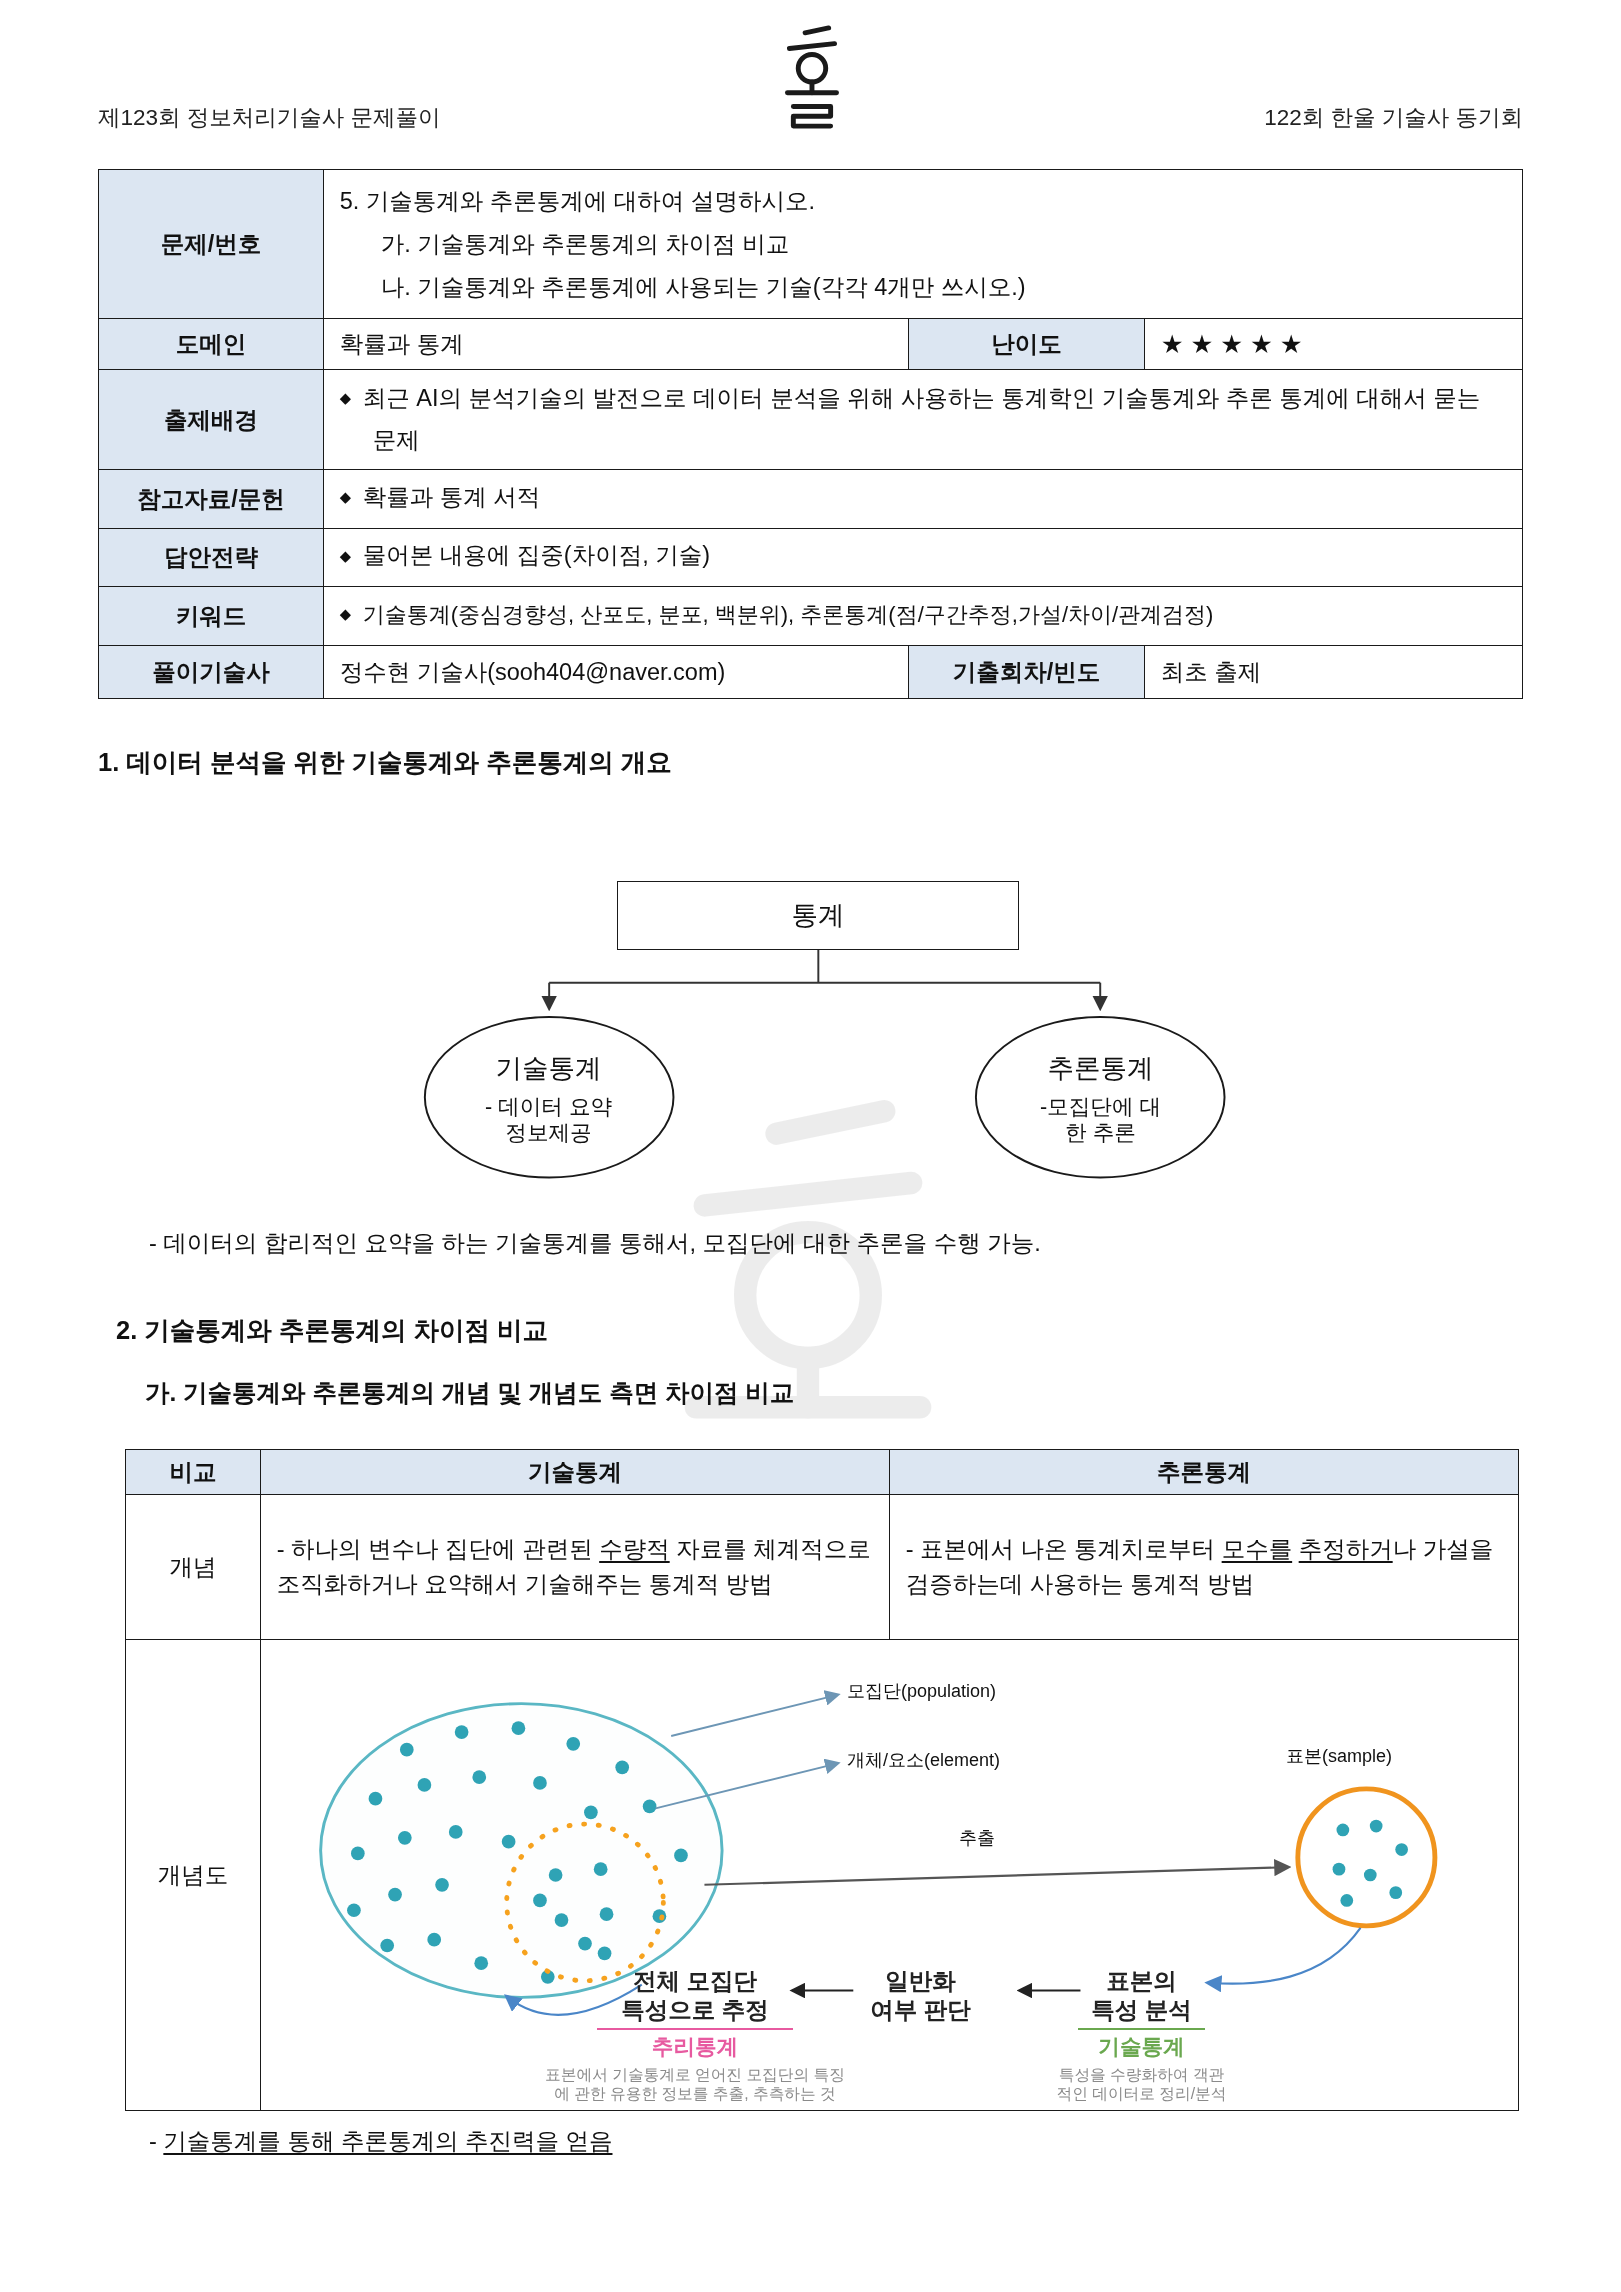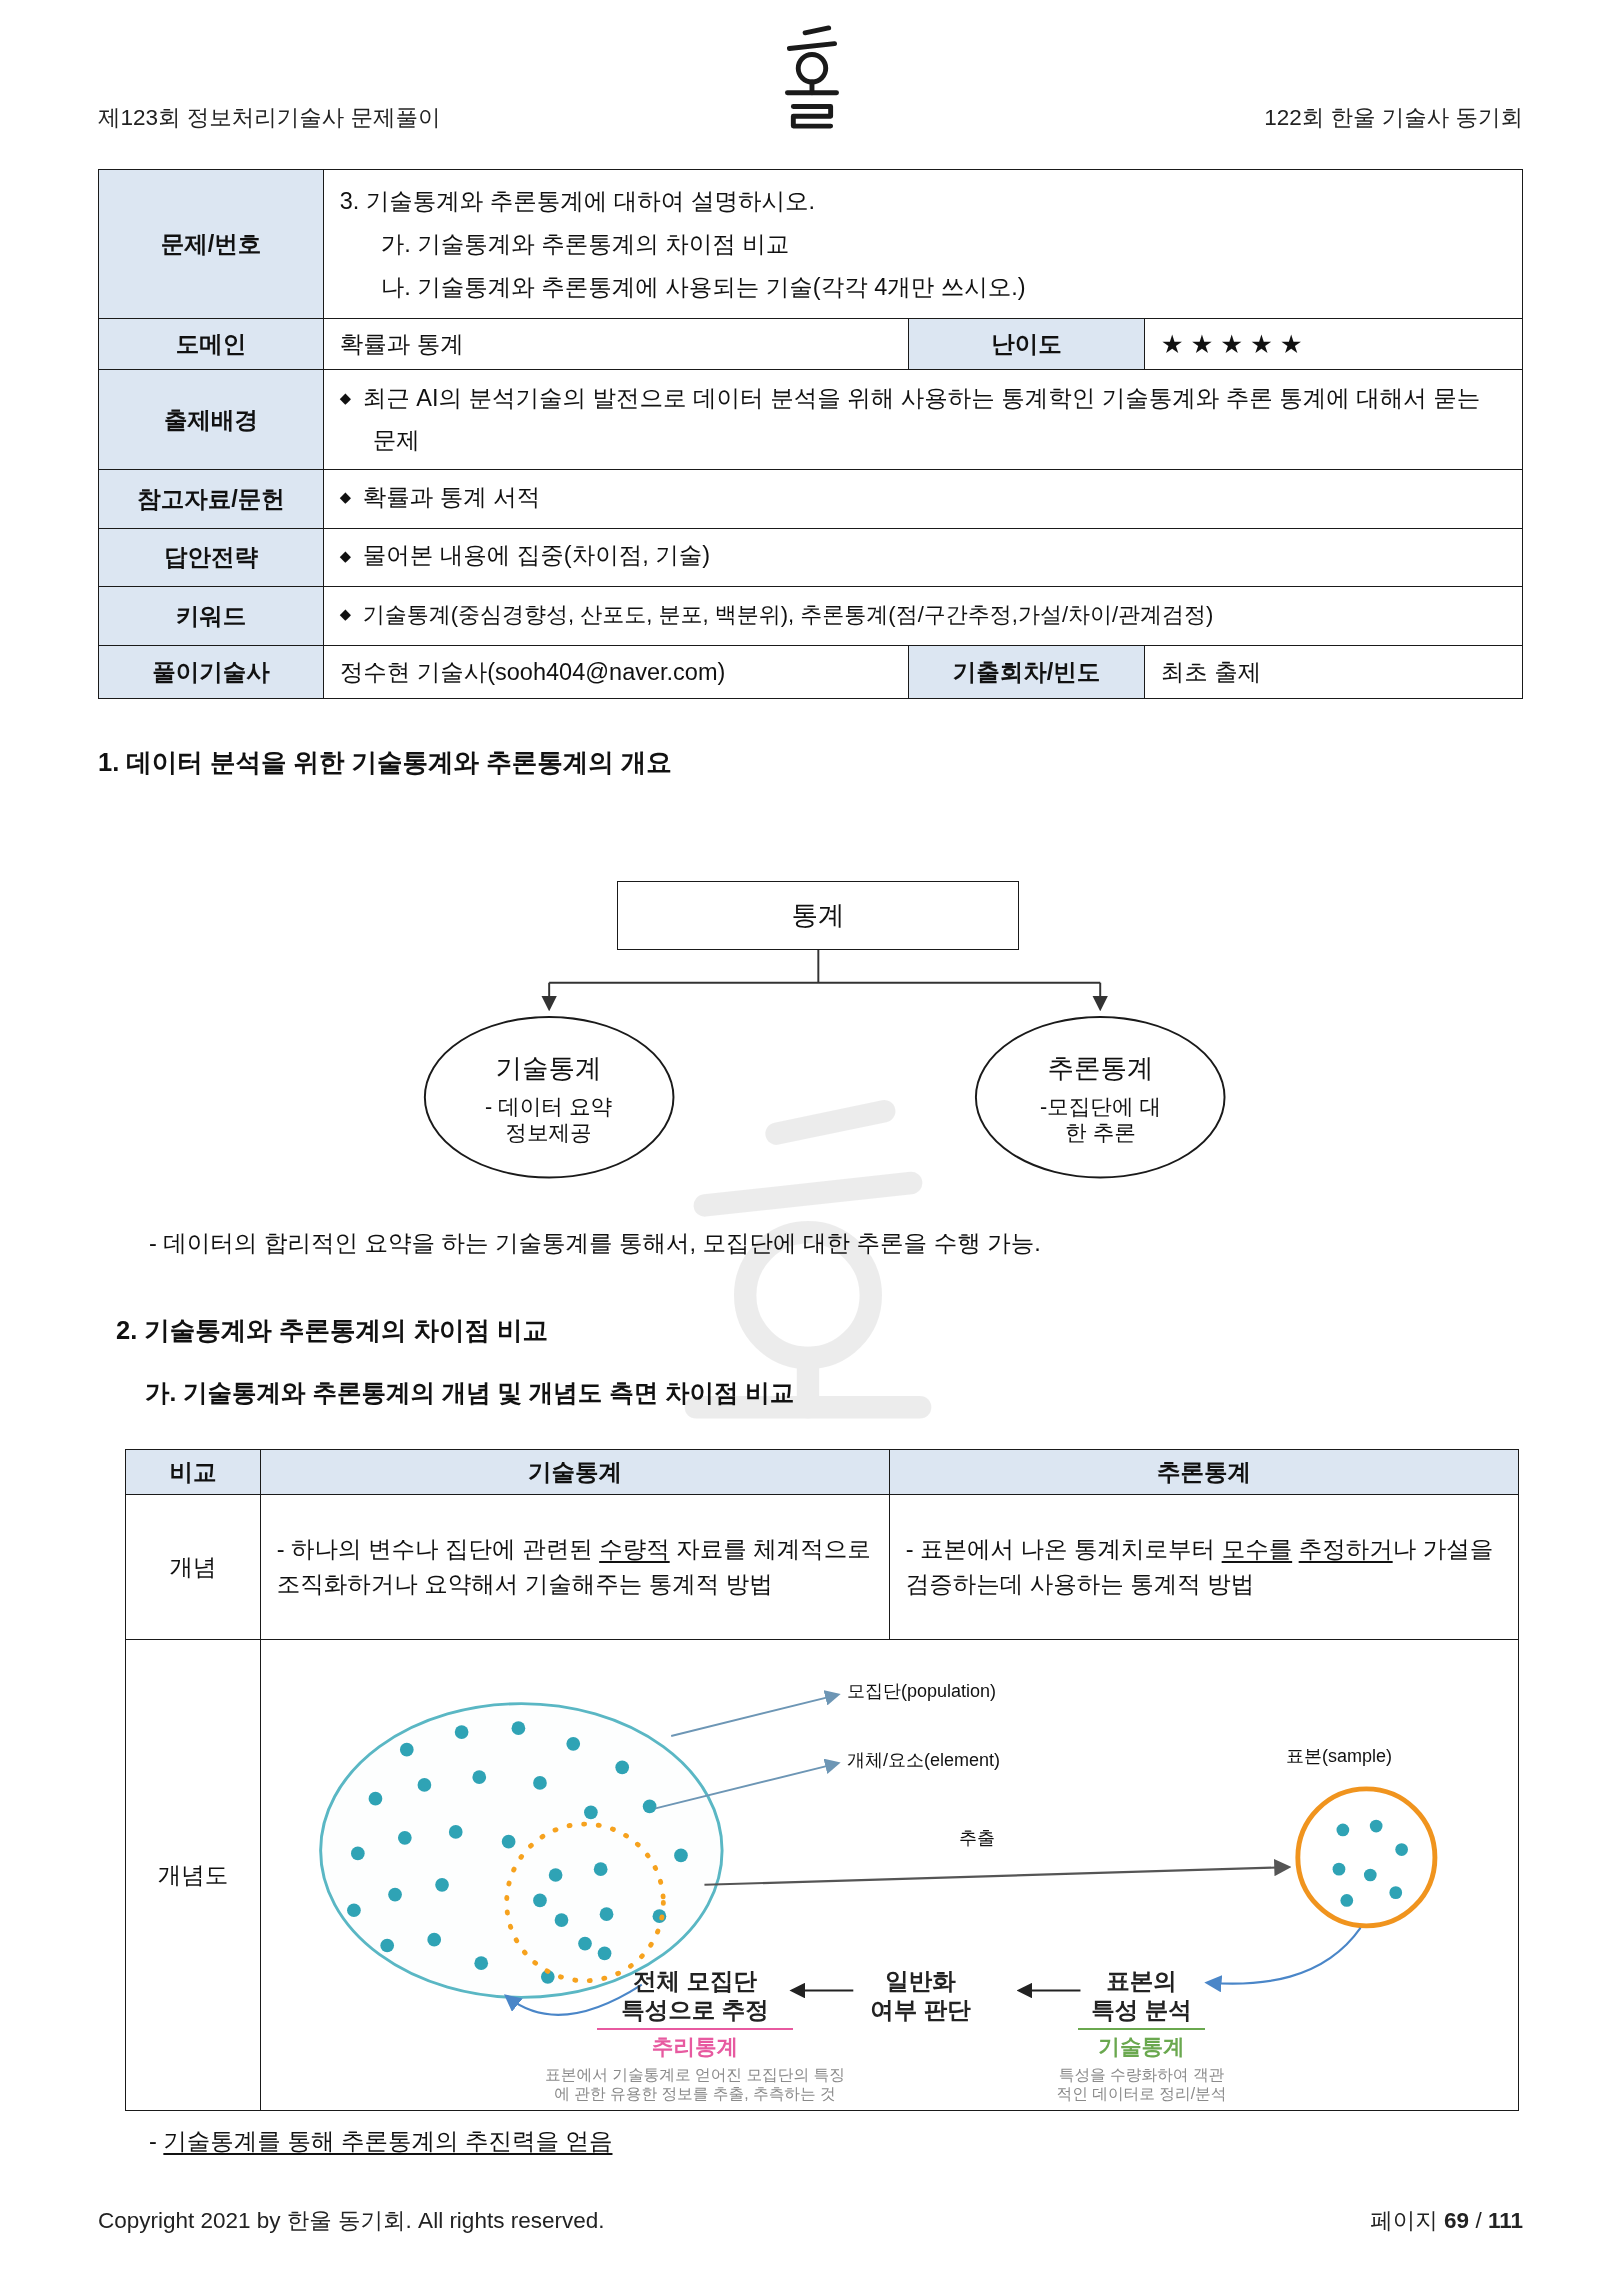--- a/index.html
+++ b/index.html
@@ -103,21 +103,21 @@
     <colgroup>
         <col style="width:225px">
         <col style="width:585px">
         <col style="width:236px">
         <col style="width:378px">
       </colgroup>
     <tbody>
         <tr class="h1">
       <td class="lab">문제/번호</td>
       <td class="con" colspan="3">
-        <div class="qline">3. 기술통계와 추론통계에 대하여 설명하시오.</div>
+        <div class="qline">5. 기술통계와 추론통계에 대하여 설명하시오.</div>
         <div class="qline qindent">가. 기술통계와 추론통계의 차이점 비교</div>
         <div class="qline qindent">나. 기술통계와 추론통계에 사용되는 기술(각각 4개만 쓰시오.)</div>
       </td>
     </tr>
     <tr class="h2">
       <td class="lab">도메인</td>
       <td class="con">확률과 통계</td>
       <td class="lab">난이도</td>
       <td class="con stars">★★★★★</td>
     </tr>
@@ -322,24 +322,15 @@
 적인 데이터로 정리/분석</div>
           </div>
         </div>
       </td>
     </tr>
   </tbody>
     </table>
 
   <div class="layer closing"><span>- </span><span class="u">기술통계를 통해 추론통계의 추진력을 얻음</span></div>
 
-  <div class="layer footer">
-    <span>Copyright 2021 by 한울 동기회. All rights reserved.</span>
-    <span class="pg">
-      <span>페이지</span>
-      <b>69</b>
-      <span>/</span>
-      <b>111</b>
-    </span>
-  </div>
 
 </div>
 
 
 </body></html>

